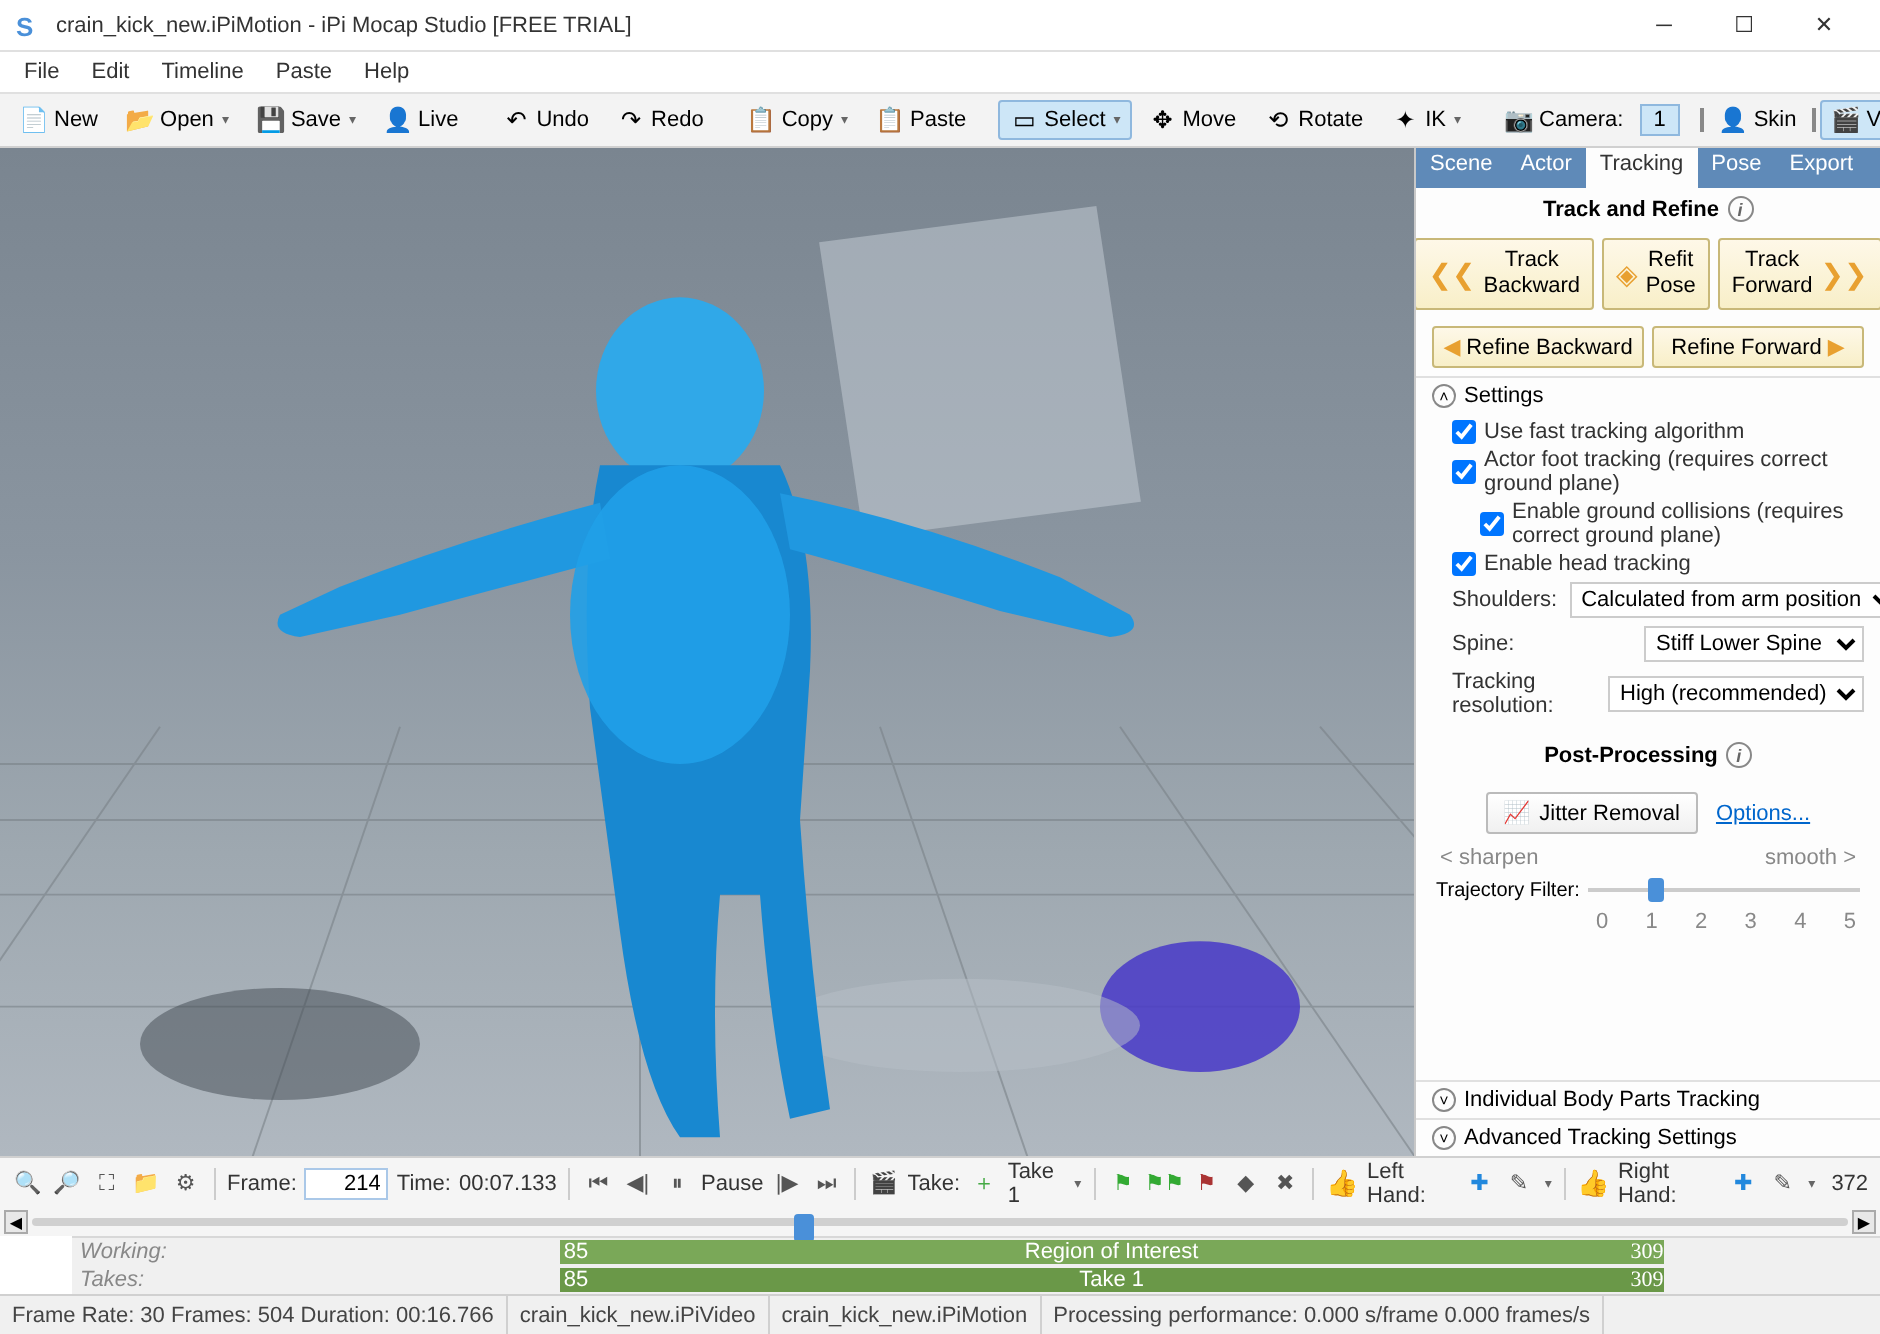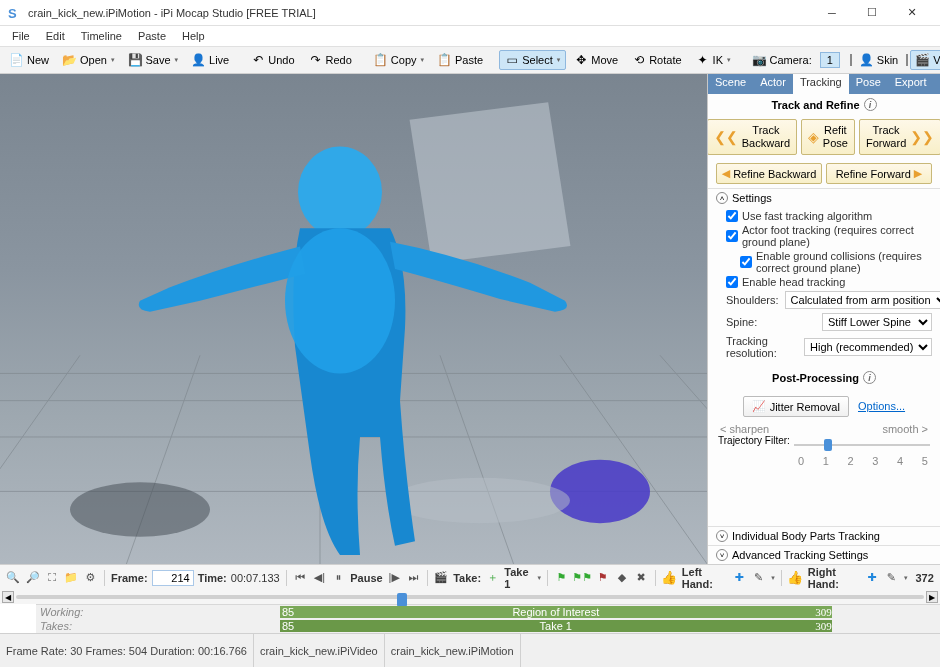--- a/index.html
+++ b/index.html
@@ -58,21 +58,21 @@
 .slider-labels { display: flex; justify-content: space-between; font-size: 9px; color: #888; padding: 0 2px; }
 .slider-track { position: relative; height: 16px; margin: 2px 0; }
 .slider-line { position: absolute; left: 0; right: 0; top: 7px; height: 2px; background: #ccc; }
 .slider-thumb { position: absolute; left: 22%; top: 2px; width: 8px; height: 12px; background: #4a90d9; border-radius: 2px; }
 .slider-ticks { display: flex; justify-content: space-between; font-size: 9px; color: #888; padding: 0 2px; }
 .filler { flex: 1; }
 
 
 .bottomstrip { height: 26px; background: #f5f5f5; border-top: 1px solid #d0d0d0; display: flex; align-items: center; padding: 0 6px; gap: 4px; }
 .bottomstrip .ibtn { width: 18px; height: 18px; display: inline-flex; align-items: center; justify-content: center; cursor: pointer; border-radius: 2px; color: #555; }
-.bottomstrip .lab { color: #333; font-weight: bold; }
+.bottomstrip .lab { color: #333; }
 .bottomstrip input.num { width: 42px; text-align: right; border: 1px solid #aac8e8; padding: 1px 3px; background: #fff; }
 .bottomstrip .timetxt { color: #333; }
 .bottomstrip .sep { width: 1px; height: 16px; background: #ccc; margin: 0 2px; }
 .hand-icon { color: #4a90d9; font-size: 13px; }
 
 
 .timeline { height: 14px; background: #f5f5f5; padding: 2px 16px; position: relative; }
 .tl-track { height: 4px; background: #d0d0d0; border-radius: 2px; position: relative; top: 3px; }
 .tl-btn { position: absolute; top: 1px; width: 12px; height: 12px; background: #e8e8e8; border: 1px solid #aaa; display: flex; align-items: center; justify-content: center; font-size: 8px; cursor: pointer; }
 .tl-thumb { position: absolute; left: 42%; top: -2px; width: 10px; height: 14px; background: #4a90d9; border-radius: 2px; }
@@ -82,21 +82,21 @@
 .roirow { display: flex; align-items: center; height: 14px; }
 .roilbl { width: 60px; padding-left: 4px; color: #888; font-style: italic; }
 .roibar { flex: 1; position: relative; height: 12px; margin-right: 8px; }
 .roiseg { position: absolute; top: 0; height: 12px; display: flex; align-items: center; color: #fff; font-size: 9px; padding: 0 4px; text-align: right; }
 .roiseg.green { background: #7aa858; left: 22%; right: 12%; justify-content: center; }
 .roiseg.green2 { background: #6a9848; left: 22%; right: 12%; justify-content: center; }
 .roiseg .ln { position: absolute; left: 2px; }
 .roiseg .rn { position: absolute; right: 0; font-family: Liberation Serif, serif; }
 
 
-.statusbar { height: 34px; background: #f0f0f0; border-top: 1px solid #d0d0d0; display: flex; align-items: center; font-size: 10px; color: #444; }
+.statusbar { height: 20px; background: #f0f0f0; border-top: 1px solid #d0d0d0; display: flex; align-items: center; font-size: 10px; color: #444; }
 .statusbar .cell { padding: 0 6px; border-right: 1px solid #d0d0d0; height: 100%; display: flex; align-items: center; }
 </style>
 </head>
 <body>
 
 <div class="titlebar">
   <span class="app-icon">S</span>
   <span class="title-text">crain_kick_new.iPiMotion - iPi Mocap Studio [FREE TRIAL]</span>
   <div class="winbtn">─</div>
   <div class="winbtn">☐</div>
@@ -307,21 +307,21 @@
           <span>📈</span>
           <span>Jitter Removal</span>
         </span>
       <span class="link">Options...</span>
     </div>
     <div class="slider-row" style="padding:0 10px">
       <div class="slider-labels">
           <span>&lt; sharpen</span>
           <span>smooth &gt;</span>
         </div>
-      <div style="display:flex;gap:4px">
+      <div style="display:flex;align-items:center;gap:4px">
         <span style="font-size:10px">Trajectory Filter:</span>
         <div class="slider-track" style="flex:1">
           <div class="slider-line"></div>
             <div class="slider-thumb"></div>
         </div>
       </div>
       <div class="slider-ticks" style="margin-left:78px">
         <span>0</span>
           <span>1</span>
           <span>2</span>
@@ -417,13 +417,14 @@
           <span class="rn">309</span>
         </div>
     </div>
   </div>
 </div>
 
 <div class="statusbar">
   <div class="cell">Frame Rate: 30  Frames: 504  Duration: 00:16.766</div>
   <div class="cell">crain_kick_new.iPiVideo</div>
   <div class="cell">crain_kick_new.iPiMotion</div>
+  <div class="cell">Processing performance: 0.000 s/frame 0.000 frames/s</div>
 </div>
 
 </body></html>

